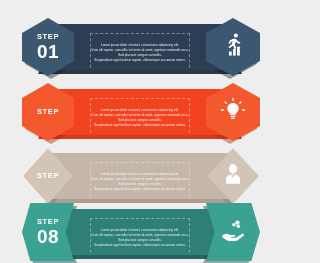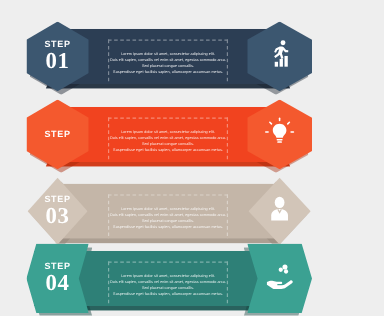--- a/index.html
+++ b/index.html
@@ -54,21 +54,21 @@
     color:#ffffff;
   }
   .badge.hexa{clip-path:polygon(50% 0,100% 26%,100% 74%,50% 100%,0 74%,0 26%);}
   .badge.diam{clip-path:polygon(50% 2%,98% 50%,50% 98%,2% 50%);}
   .badge.chev{clip-path:polygon(16% 0,100% 0,84% 50%,100% 100%,16% 100%,0 50%);}
   .badge .s-word{
     font-size:7.5px;font-weight:bold;letter-spacing:.6px;
     line-height:1;margin-bottom:1px;
   }
   .badge .s-num{
-    font-size:19px;font-weight:bold;line-height:1;letter-spacing:.5px;font-family:Liberation Serif, serif;
+    font-size:19px;font-weight:bold;line-height:1;letter-spacing:.5px;
   }
   .badge-shadow{
     position:absolute;width:52px;height:58px;top:3px;left:25px;
     opacity:.45;
   }
 
   
   .iconcell{
     position:absolute;right:20px;top:0;width:54px;height:58px;
     display:flex;align-items:center;justify-content:center;
@@ -156,21 +156,20 @@
     <div class="plate diam" style="background: rgb(196, 182, 168);">
       <div class="copy">
         <p>Lorem ipsum dolor sit amet, consectetur adipiscing elit.</p>
         <p>Duis elit sapien, convallis vel enim sit amet, egestas commodo arcu.</p>
         <p>Sed placerat congue convallis.</p>
         <p>Suspendisse eget facilisis sapien, ullamcorper accumsan metus.</p>
       </div>
     </div>
     <div class="badge diam" style="background: rgb(210, 197, 184);">
       <span class="s-word">STEP</span>
-      <span class="s-num">03</span>
     </div>
     <div class="iconcell diam" style="background: rgb(210, 197, 184);">
       <span>
         <svg viewBox="0 0 32 32" aria-hidden="true">
           <ellipse cx="16" cy="9.5" rx="5" ry="5.8"></ellipse>
           <path d="M16 16.2c-4.8 0-8.6 2.8-8.6 6.3V28h17.2v-5.5c0-3.5-3.8-6.3-8.6-6.3z"></path>
           <path d="M13.6 16.6L16 21l2.4-4.4-1.1-.4-1.3 2-1.3-2z" fill="#d2c5b8"></path>
         </svg>
       </span>
     </div>
@@ -183,21 +182,21 @@
     <div class="plate chev" style="background: rgb(46, 128, 119);">
       <div class="copy">
         <p>Lorem ipsum dolor sit amet, consectetur adipiscing elit.</p>
         <p>Duis elit sapien, convallis vel enim sit amet, egestas commodo arcu.</p>
         <p>Sed placerat congue convallis.</p>
         <p>Suspendisse eget facilisis sapien, ullamcorper accumsan metus.</p>
       </div>
     </div>
     <div class="badge chev" style="background: rgb(59, 161, 146);">
       <span class="s-word">STEP</span>
-      <span class="s-num">04</span>
+      <span class="s-num">08</span>
     </div>
     <div class="iconcell chev" style="background: rgb(59, 161, 146);">
       <span>
         <svg viewBox="0 0 32 32" aria-hidden="true">
           <circle cx="21.5" cy="6.8" r="2.6"></circle>
           <circle cx="17.2" cy="9.6" r="2.2"></circle>
           <circle cx="22.6" cy="11.4" r="2.2"></circle>
           <path d="M3 22.2c2.6-1.4 4.6-1.7 6.4-1.2l3.6 1h4.3c.8 0 1.4.5 1.4 1.1s-.6 1.1-1.4 1.1h-3.6v1.3h4.6c1.3 0 2.4-.4 3.4-1.1l5.1-3.6c.8-.6 1.9-.4 2.4.4.5.7.3 1.7-.5 2.3l-6.2 4.4c-1.4 1-3 1.5-4.7 1.5h-6.6c-1 0-2-.3-2.8-.9L3 25.1z"></path>
         </svg>
       </span>

